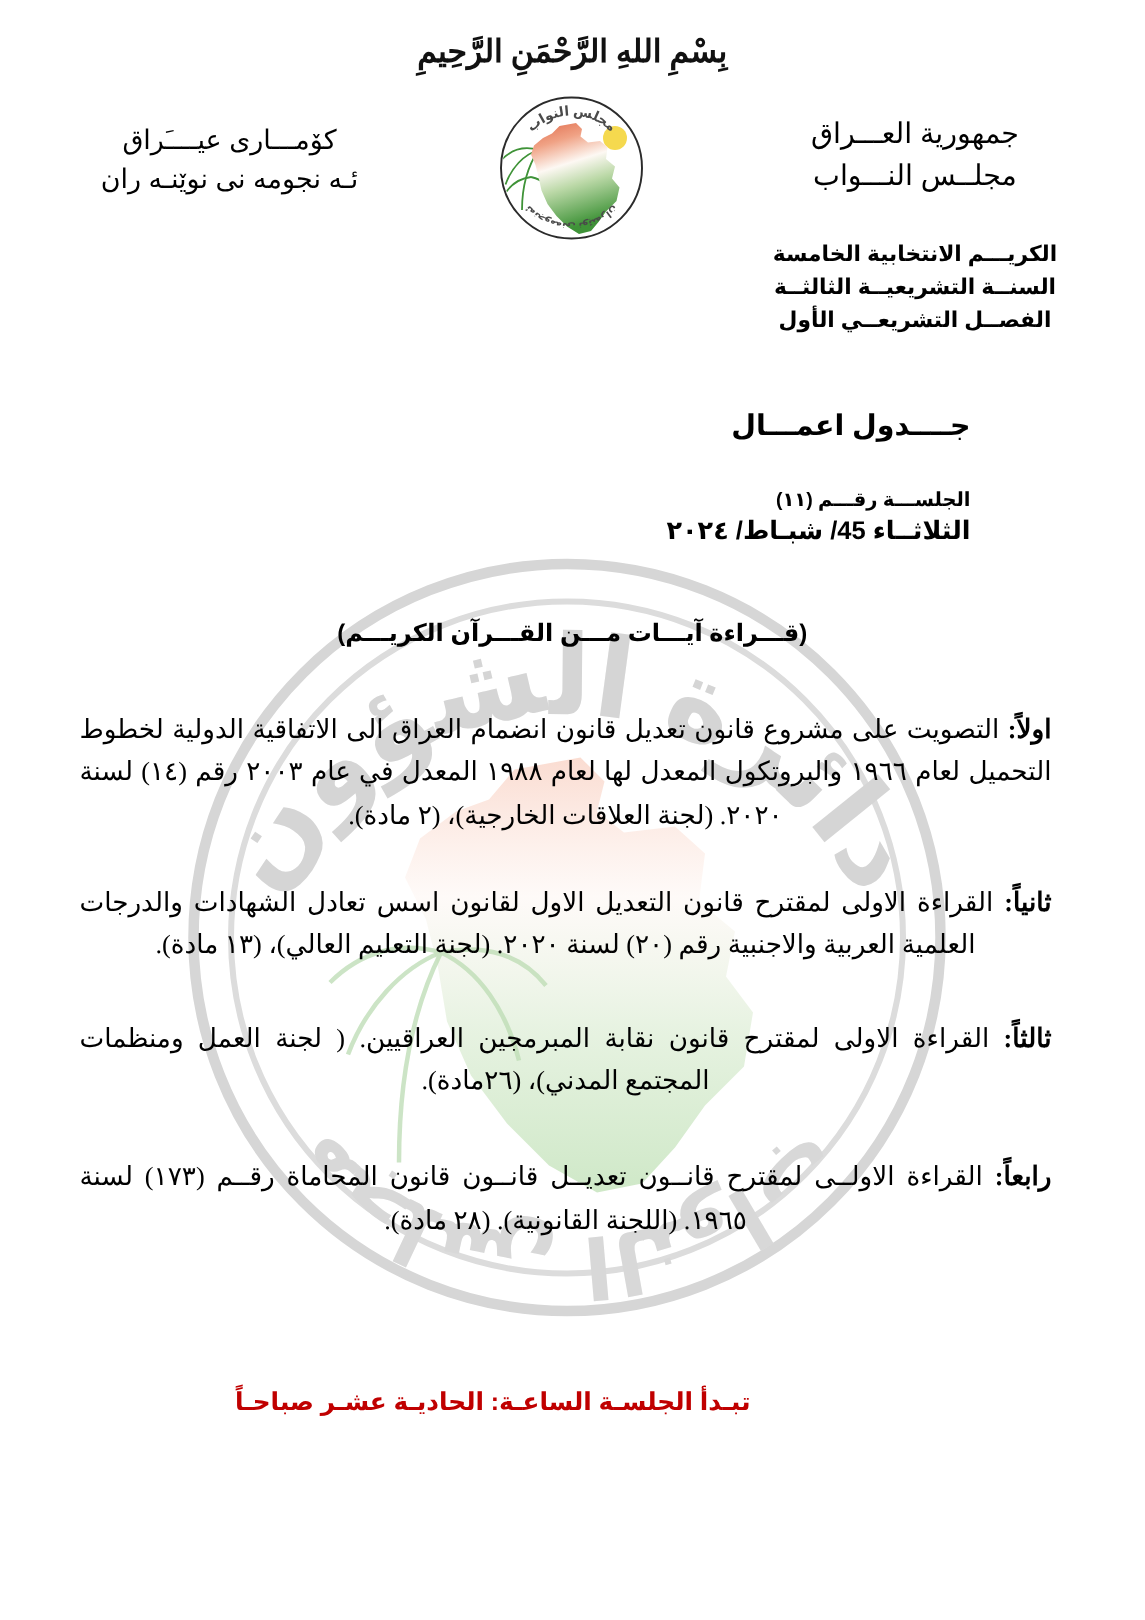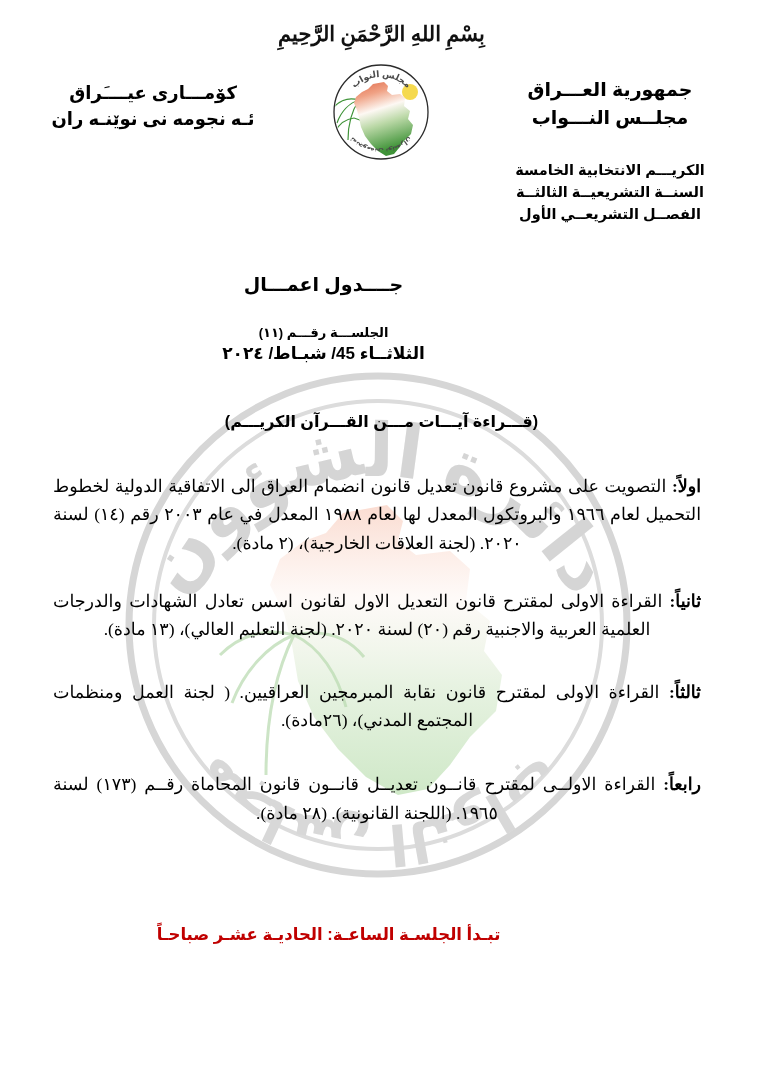--- a/index.html
+++ b/index.html
@@ -75,21 +75,21 @@
     left: 24px;
     top: 80px;
     width: 258px;
     text-align: center;
     z-index: 3;
     direction: rtl;
   }
   .hdr-line {
     font-family: "Liberation Sans", "DejaVu Sans", sans-serif;
     font-size: 19px;
-    font-weight: 700;
+    font-weight: 400;
     line-height: 1.45;
     letter-spacing: 0.5px;
     white-space: nowrap;
     color: #000;
   }
   .hdr-line.kurd { font-size: 18px; letter-spacing: 0.2px; }
 
   .session-info {
     position: absolute;
     right: 24px;
@@ -107,21 +107,21 @@
     white-space: nowrap;
     color: #000;
   }
 
   
   .agenda-title {
     position: absolute;
     left: 0;
     top: 272px;
     width: 647px;
-    text-align: center;
+    text-align: right;
     z-index: 3;
   }
   .agenda-title .at-line {
     font-family: "Liberation Sans", "DejaVu Sans", sans-serif;
     font-weight: 700;
     line-height: 1.42;
     letter-spacing: 0.4px;
     color: #000;
     white-space: nowrap;
   }

